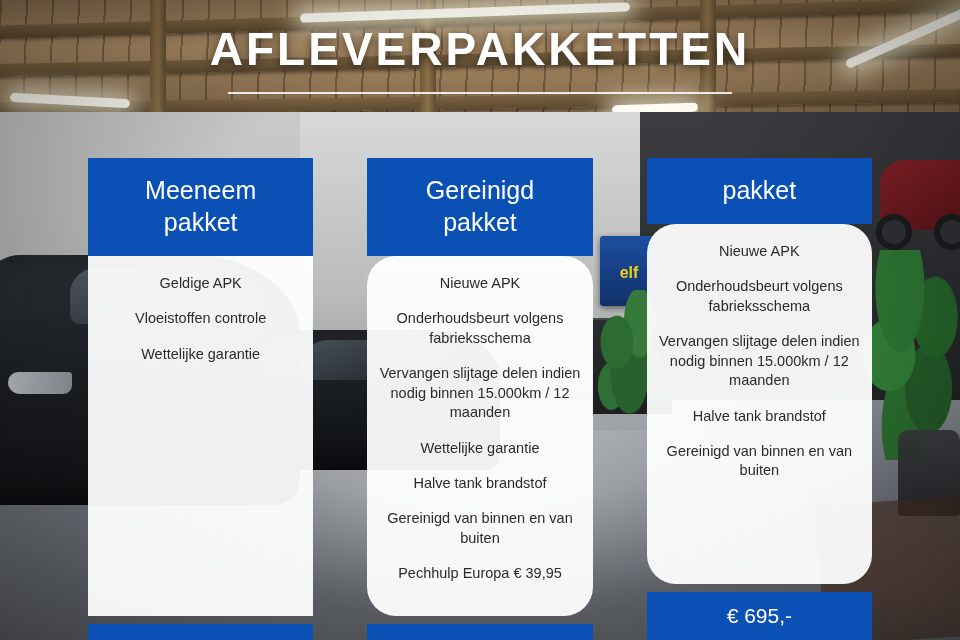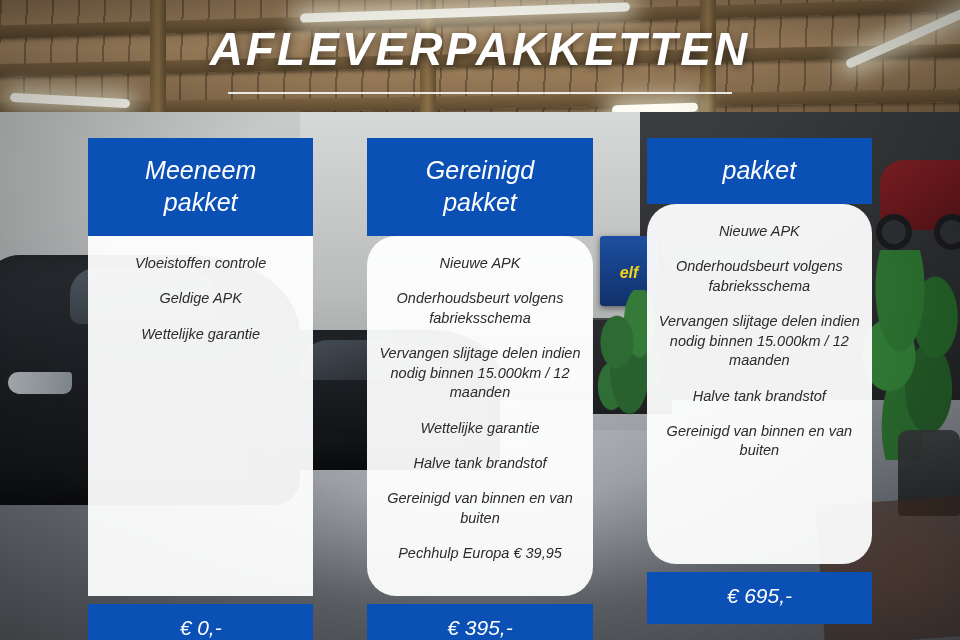--- a/index.html
+++ b/index.html
@@ -6,21 +6,20 @@
   html, body {
     width: 960px; height: 640px;
     font-family: "Liberation Sans", sans-serif;
     overflow: hidden;
   }
   #stage {
     position: relative;
     width: 960px; height: 640px;
     background: #6d7279;
     overflow: hidden;
-    font-style: italic;
   }
 
   
   .bg { position: absolute; inset: 0; }
 
   
   .ceiling {
     position: absolute; left: 0; top: 0; width: 960px; height: 118px;
     background:
       repeating-linear-gradient(92deg,
@@ -190,20 +189,21 @@
   }
   .card { width: 229px; }
 
   .card-head {
     background: #0b50b5;
     color: #ffffff;
     text-align: center;
     padding: 16px 8px 18px;
     font-size: 25px;
     line-height: 1.28;
+    margin-top: 20px;
   }
   .card-body {
     background: rgba(255,255,255,.94);
     padding: 18px 12px 20px;
     display: flex; flex-direction: column; gap: 16px;
     font-size: 14.5px;
     color: #2b2b2b;
     text-align: center;
     line-height: 1.34;
   }
@@ -272,22 +272,22 @@
     <div class="title-rule"></div>
 
     <div class="cards">
 
       <div class="card">
         <div class="card-head">
           <div>Meeneem</div>
           <div>pakket</div>
         </div>
         <div class="card-body short">
+          <div class="feature">Geldige APK</div>
           <div class="feature">Vloeistoffen controle</div>
-          <div class="feature">Geldige APK</div>
           <div class="feature">Wettelijke garantie</div>
         </div>
         <div class="card-price">€ 0,-</div>
       </div>
 
       <div class="card">
         <div class="card-head">
           <div>Gereinigd</div>
           <div>pakket</div>
         </div>

